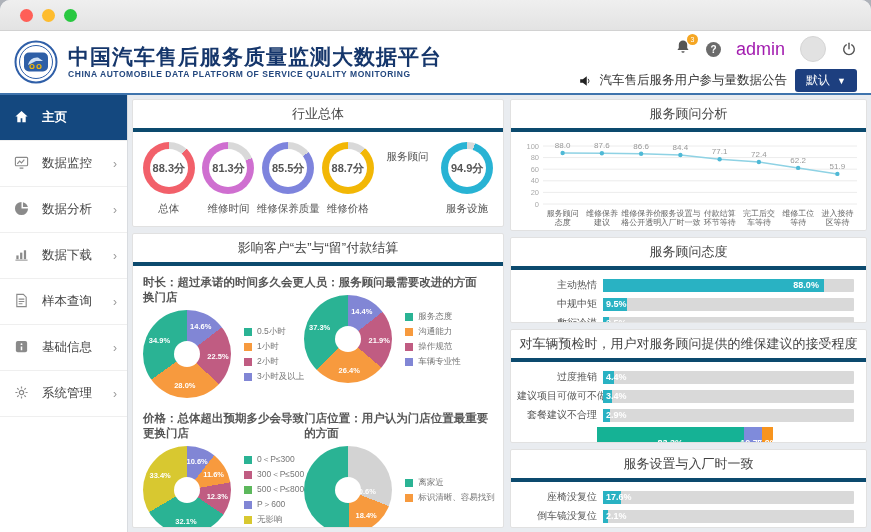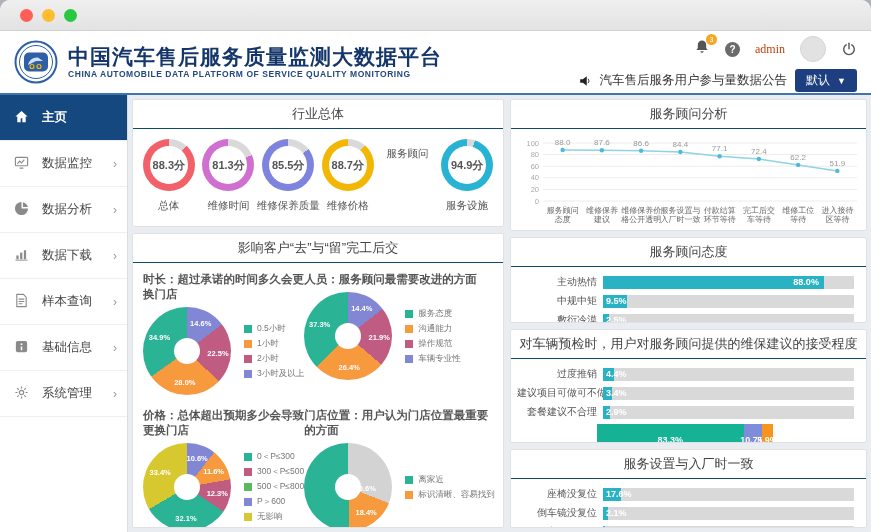--- a/index.html
+++ b/index.html
@@ -19,21 +19,21 @@
   .brand{display:flex;align-items:center;gap:10px;}
   .t1{font-size:21px;font-weight:bold;color:#15366b;letter-spacing:1px;line-height:1.15;}
   .t2{font-size:8.5px;color:#24487f;letter-spacing:.55px;font-weight:bold;}
   .hright{display:flex;flex-direction:column;align-items:flex-end;gap:7px;padding-top:4px;}
   .icons-row{display:flex;align-items:center;gap:15px;}
   .bellwrap{position:relative;cursor:pointer;}
   .badge{position:absolute;top:-5px;right:-7px;background:#f5a623;color:#fff;font-size:7px;
          width:11px;height:11px;border-radius:50%;display:flex;align-items:center;justify-content:center;}
   .qicon{width:15px;height:15px;border-radius:50%;background:#6b6b6b;color:#fff;font-size:10px;
          font-weight:bold;display:flex;align-items:center;justify-content:center;cursor:pointer;}
-  .username{font-size:12px;color:#c2410c;font-family:Liberation Serif, serif;}
+  .username{font-size:18px;color:#a21caf;}
   .avatar{width:24px;height:24px;border-radius:50%;background:#e2e2e2;border:1px solid #d5d5d5;cursor:pointer;}
   .announce-row{display:flex;align-items:center;gap:8px;}
   .announce{font-size:12.5px;color:#333;}
   .btn-default{background:#1d3f7f;color:#fff;font-size:12px;padding:3px 11px;border-radius:3px;
                border:none;display:flex;align-items:center;gap:7px;cursor:pointer;}
   .btn-default .chev{font-size:9px;}
   
   .main{flex:1;display:flex;overflow:hidden;}
   .sidebar{width:127px;flex-shrink:0;background:#fff;border-right:1px solid #d9dce0;}
   .side-item{height:45px;display:flex;align-items:center;gap:13px;padding:0 10px 0 14px;
@@ -41,21 +41,21 @@
   .side-item svg{color:#8a8a8a;flex-shrink:0;}
   .side-item.active{background:#14487f;color:#fff;font-weight:bold;}
   .side-item.active svg{color:#fff;}
   .side-item .chev{margin-left:auto;color:#9a9a9a;font-size:12px;}
   .content{flex:1;display:flex;gap:6px;padding:4px;overflow:hidden;}
   .col-left{width:372px;flex-shrink:0;display:flex;flex-direction:column;gap:6px;}
   .col-right{flex:1;display:flex;flex-direction:column;gap:6px;overflow:hidden;}
   .panel{background:#fff;border:1px solid #e1e1e1;border-radius:2px;display:flex;
          flex-direction:column;overflow:hidden;}
   .panel-h{height:28px;line-height:28px;flex-shrink:0;text-align:center;font-size:13px;
-           color:#444;border-bottom:1px solid #0c4a6e;}
+           color:#444;border-bottom:4px solid #0c4a6e;}
   .panel-b{flex:1;overflow:hidden;position:relative;}
   
   .gauges{display:flex;justify-content:space-around;padding:10px 6px 0;}
   .gauge{display:flex;flex-direction:column;align-items:center;width:58px;}
   .ring{width:52px;height:52px;border-radius:50%;position:relative;}
   .hole{position:absolute;inset:7px;background:#fff;border-radius:50%;display:flex;
         align-items:center;justify-content:center;font-size:11px;font-weight:bold;color:#555;}
   .gauge-label{margin-top:8px;font-size:10.5px;color:#555;white-space:nowrap;}
   
   .factors{display:grid;grid-template-columns:1fr 1fr;padding:6px 10px;row-gap:10px;}
@@ -235,21 +235,21 @@
                 <div class="gauge">
                   <div class="ring" style="background: conic-gradient(rgb(217, 217, 217) 0%, rgb(217, 217, 217) 5.1%, rgb(40, 179, 212) 5.1%, rgb(40, 179, 212) 100%);">
                     <div class="hole">94.9分</div>
                   </div>
                   <div class="gauge-label">服务设施</div>
                 </div>
               </div>
             </div>
         </div>
         <div class="panel" style="flex:1">
-          <div class="panel-h">影响客户“去”与“留”完工后交</div>
+          <div class="panel-h">影响客户“去”与“留”付款结算</div>
           <div class="panel-b">
               <div class="factors" id="factors">
                 <div class="fchart">
                   <div class="ft">时长：超过承诺的时间多久会更换门店</div>
                   <div class="frow">
                     <div class="pie" style="background: conic-gradient(rgb(129, 134, 213) 0%, rgb(129, 134, 213) 14.6%, rgb(192, 92, 130) 14.6%, rgb(192, 92, 130) 37.1%, rgb(247, 154, 62) 37.1%, rgb(247, 154, 62) 65.1%, rgb(42, 179, 148) 65.1%, rgb(42, 179, 148) 100%);">
                       <span class="plabel" style="left: 57.7255px; top: 16.2041px;">14.6%</span>
                       <span class="plabel" style="left: 74.9558px; top: 45.6548px;">22.5%</span>
                       <span class="plabel" style="left: 41.8591px; top: 74.926px;">28.0%</span>
                       <span class="plabel" style="left: 16.4231px; top: 29.8396px;">34.9%</span>

